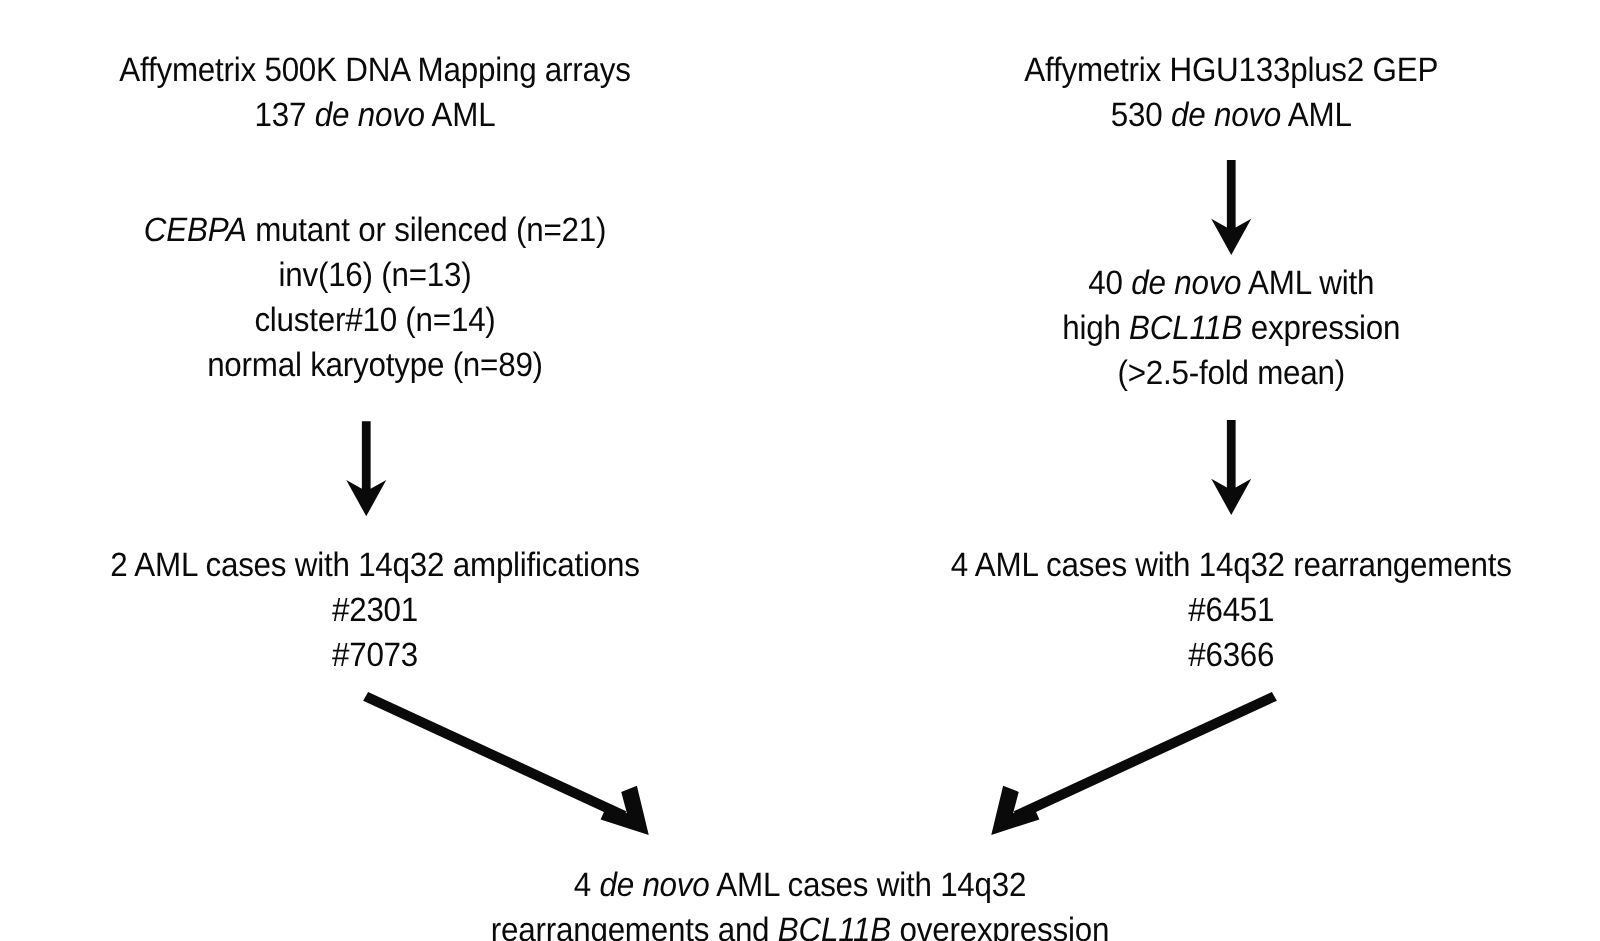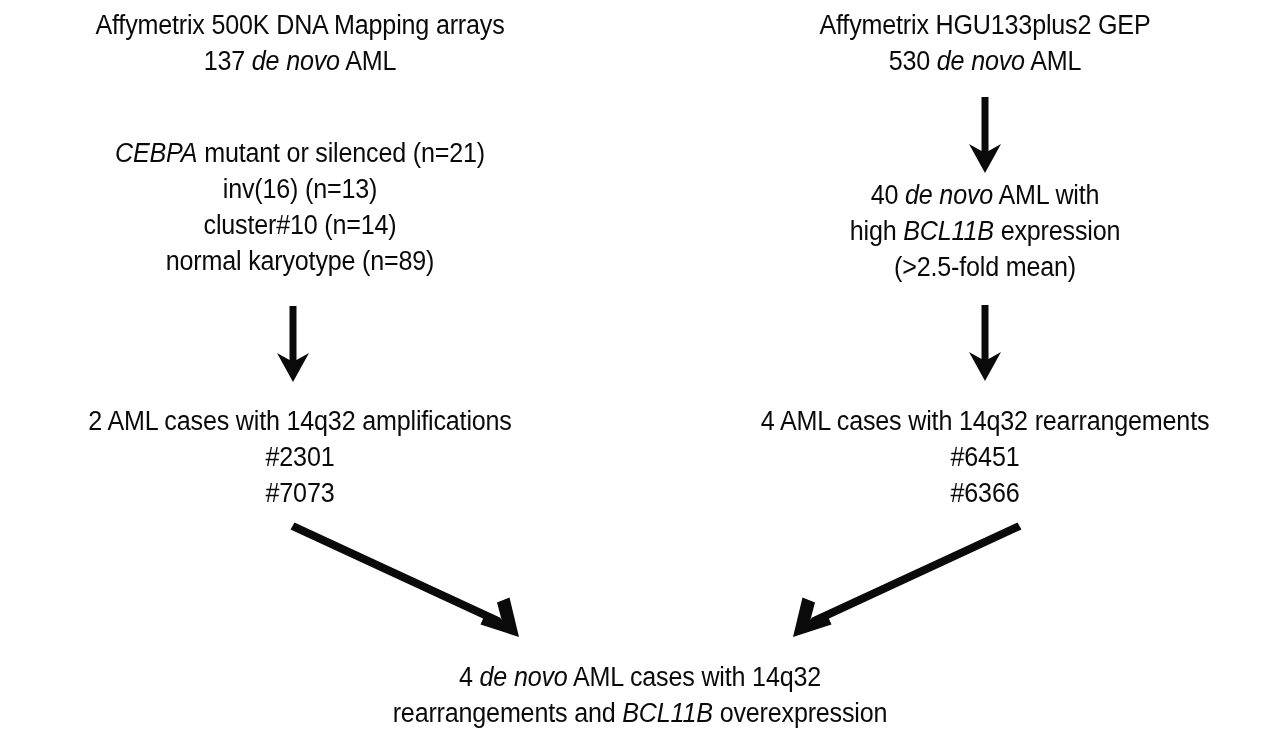--- a/index.html
+++ b/index.html
@@ -13,20 +13,21 @@
     position: relative;
     overflow: hidden;
     font-family: "Liberation Sans", "DejaVu Sans", sans-serif;
     color: #0a0a0a;
     -webkit-font-smoothing: antialiased;
   }
 
   .stage {
     position: absolute;
     inset: 0;
+    margin-top: 31px;
   }
 
   
   .node {
     position: absolute;
     text-align: center;
     line-height: 1.33;
     font-size: 27px;
     font-weight: 400;
     letter-spacing: -0.2px;

